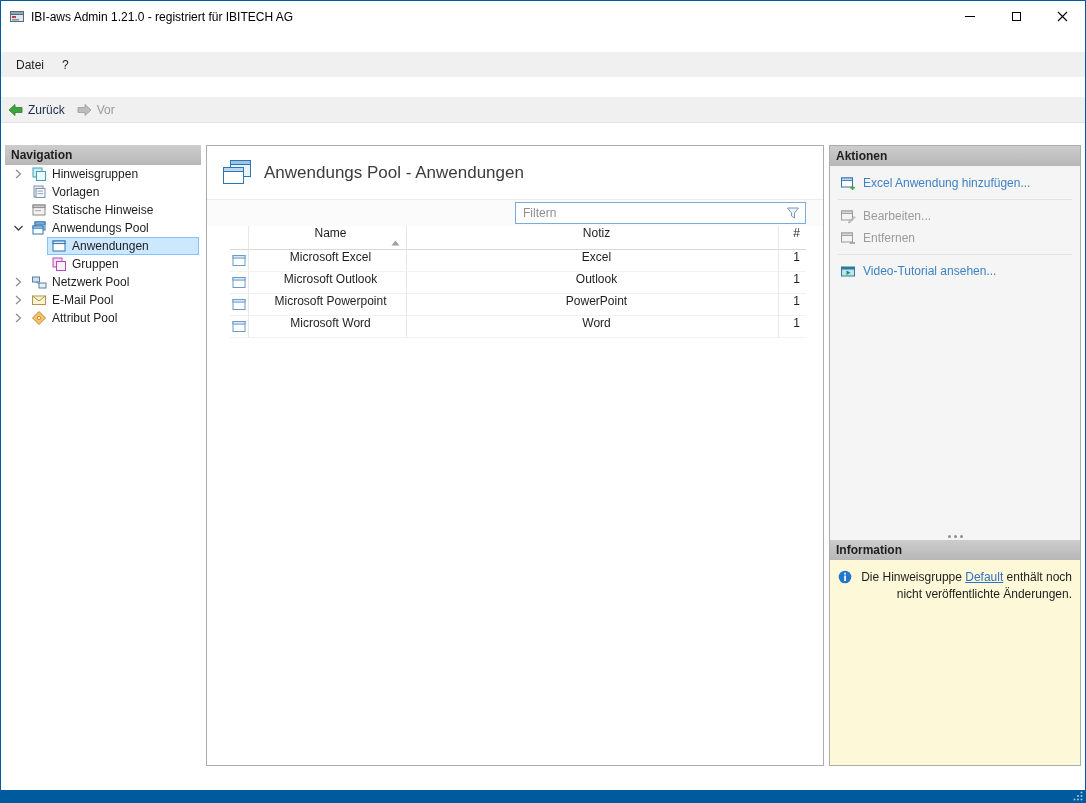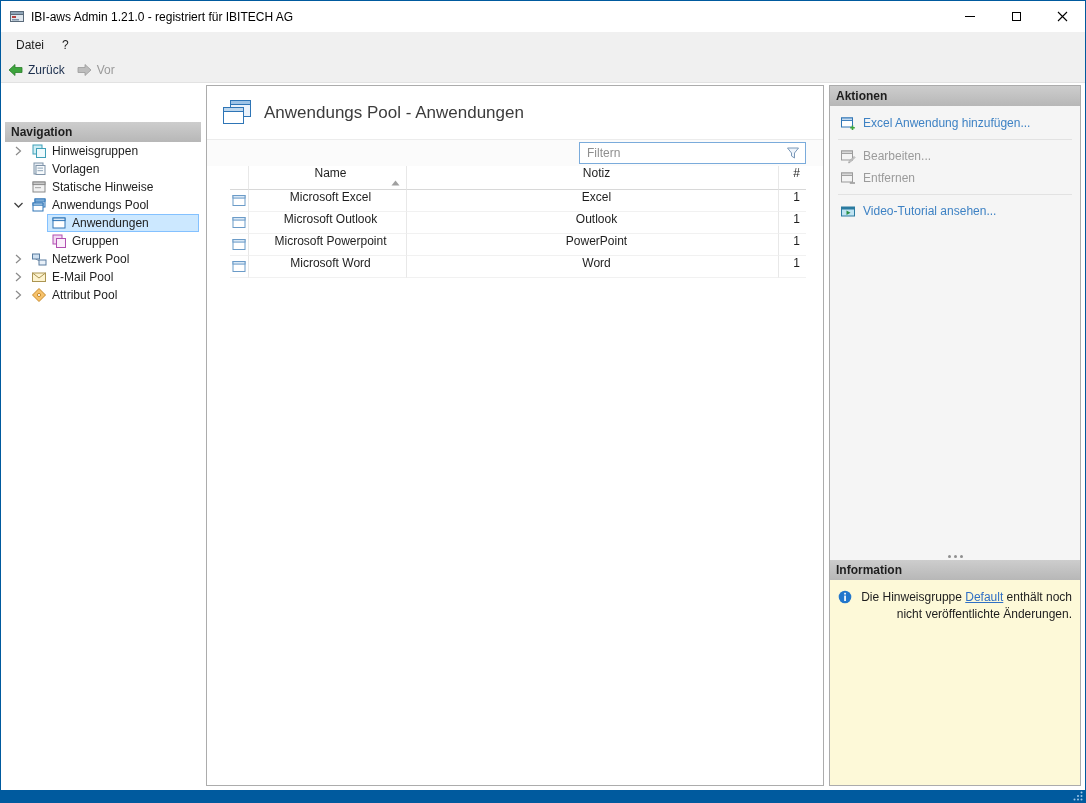--- a/index.html
+++ b/index.html
@@ -1,19 +1,19 @@
 <!DOCTYPE html>
 <html><head>
 <meta charset="utf-8">
 <style>
   * { box-sizing: border-box; margin: 0; padding: 0; }
   html,body { width:1086px; height:803px; overflow:hidden; }
   body { font-family:"Liberation Sans","DejaVu Sans",sans-serif; font-size:12px; color:#1e1e1e; background:#fff; }
 
-  .window { width:1086px; height:803px; border:1px solid #005a9e; background:#fff; display:flex; flex-direction:column; }
+  .window { width:1086px; height:803px; border:1px solid #005a9e; background:#fff; display:flex; flex-direction:column;gap:20px; }
 
   
   .titlebar { flex:0 0 31px; display:flex; align-items:center; background:#fff; }
   .app-icon { margin:0 6px 0 8px; display:flex; }
   .title-text { flex:1; color:#000; }
   .win-controls { display:flex; height:31px; }
   .win-btn { width:46px; height:31px; display:flex; align-items:center; justify-content:center; cursor:default; }
   .glyph-min { width:10px; height:1px; background:#000; }
   .glyph-max { width:9px; height:9px; border:1px solid #000; }
 
@@ -26,36 +26,36 @@
   .tool-btn { display:flex; align-items:center; gap:5px; color:#1c2f4e; }
   .tool-btn.disabled { color:#9a9a9a; }
 
   
   .content { flex:1; display:flex; gap:5px; padding:2px 4px 4px 4px; background:#fff; min-height:0; }
 
   
   .panel-header { flex:0 0 20px; height:20px; background:linear-gradient(#cdcdcd,#b7b7b7); font-weight:bold; color:#1e1e1e; display:flex; align-items:center; padding-left:6px; }
 
   
-  .nav-panel { width:196px; display:flex; flex-direction:column; background:#fff;margin-top:37px; }
+  .nav-panel { width:196px; display:flex; flex-direction:column; background:#fff; }
   .nav-body { flex:1; background:#fff; }
   .tree-row { height:18px; display:flex; align-items:center; padding-left:4px; }
   .tree-row.depth1 { padding-left:24px; }
   .chevron { width:18px; flex:0 0 18px; display:flex; justify-content:center; align-items:center; }
   .row-inner { display:flex; align-items:center; gap:5px; flex:1; height:18px; padding:0 3px; margin-right:2px; border:1px solid transparent; }
   .row-inner.selected { background:#cce8ff; border-color:#84c1ff; }
   .t-ico { display:flex; flex:0 0 16px; }
   .t-label { white-space:nowrap; }
 
   
   .main-panel { flex:1; border:1px solid #acacac; background:#fff; display:flex; flex-direction:column; min-width:0; }
   .main-header { flex:0 0 53px; display:flex; align-items:center; padding-left:15px; gap:12px; }
   .main-title { font-size:17px; color:#3c3c3c; }
   .filter-row { flex:0 0 27px; border-top:1px solid #ececec; display:flex; align-items:center; justify-content:flex-end; padding-right:17px; background:#fbfbfb; }
-  .filter-box { width:227px; height:22px; border:1px solid #7aabdb; background:#fff; display:flex; align-items:center; padding:0 5px 0 7px; }
+  .filter-box { width:291px; height:22px; border:1px solid #7aabdb; background:#fff; display:flex; align-items:center; padding:0 5px 0 7px; }
   .filter-input { border:none; outline:none; flex:1; font-family:inherit; font-size:12px; color:#444; background:transparent; min-width:0; }
   .filter-input::placeholder { color:#8f8f8f; opacity:1; }
   .funnel { display:flex; margin-left:4px; }
 
   .table { margin:0 17px 0 23px; }
   .trow { display:grid; grid-template-columns:18px 158px 1fr 28px; }
   .trow .cell { display:flex; align-items:center; min-width:0; white-space:nowrap; overflow:hidden;flex-direction:column; }
   .thead .cell { height:24px; border-bottom:1px solid #d8d8d8; color:#1e1e1e; }
   .thead .cell.sep, .brow .cell.sep { border-left:1px solid #e8e8e8; }
   .brow .cell { height:22px; border-bottom:1px solid #f1f1f1; color:#1e1e1e; }

